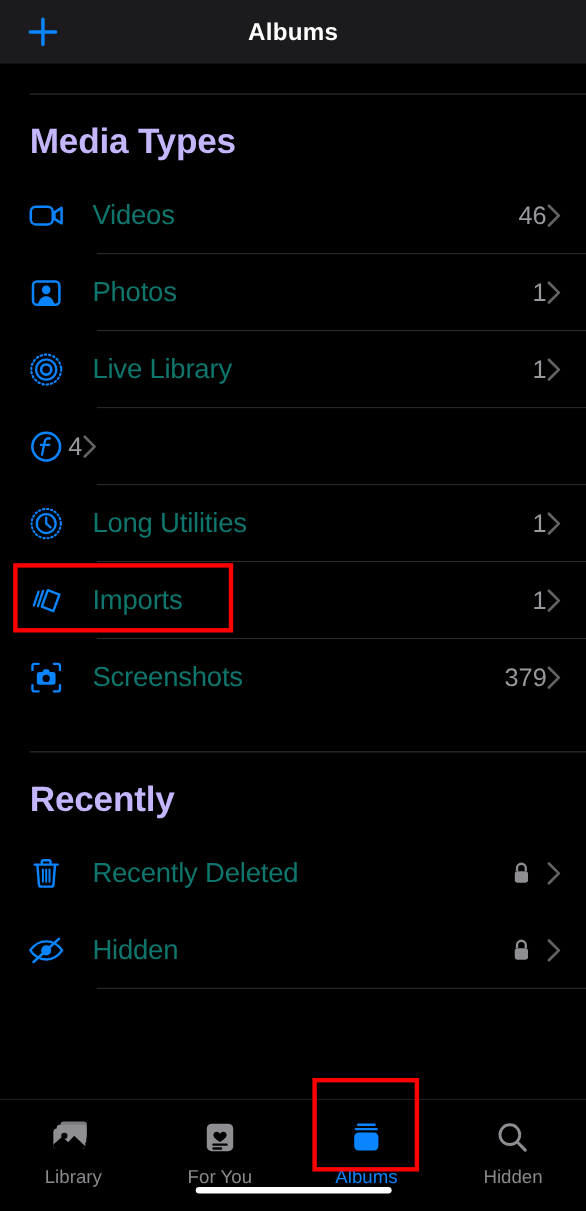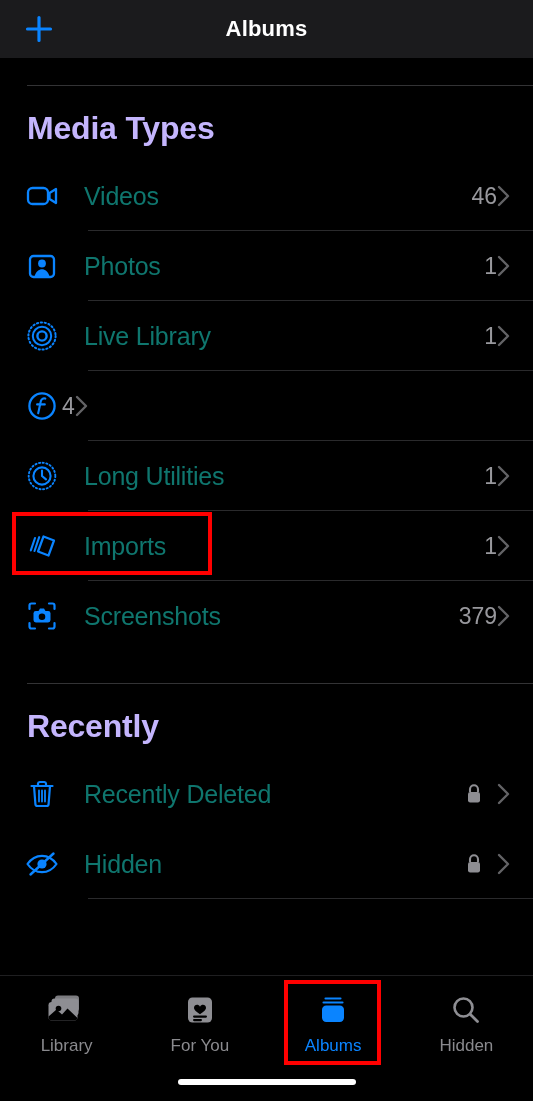--- a/index.html
+++ b/index.html
@@ -67,21 +67,21 @@
 
   
   .hl {
     position:absolute; border:4px solid #ff0000; pointer-events:none; z-index:20;
   }
   #hl-bursts { left:12px; top:512px; width:200px; height:63px; }
   #hl-albums-tab { left:284px; top:980px; width:97px; height:85px; }
 
   
   .tabbar {
-    position:absolute; left:0; bottom:0; width:533px; height:126px;
+    position:absolute; left:0; bottom:0; width:533px; height:102px;
     background:#000;
     border-top:1px solid #1f1f21;
     display:flex; align-items:flex-start;
   }
   .tab {
     flex:1 1 0; height:92px; padding-top:14px;
     display:flex; flex-direction:column; align-items:center; justify-content:flex-start;
     cursor:pointer;
   }
   .tab-ico { height:42px; display:flex; align-items:center; justify-content:center; }

